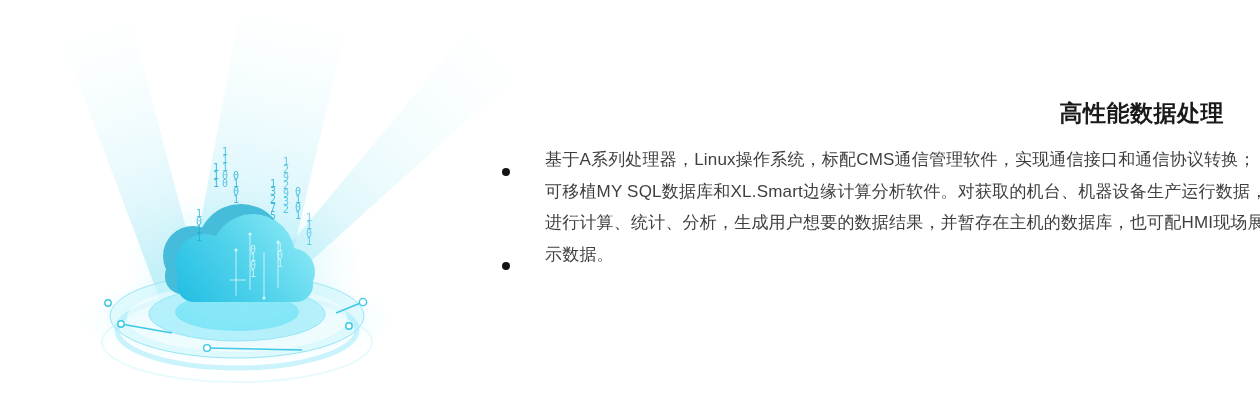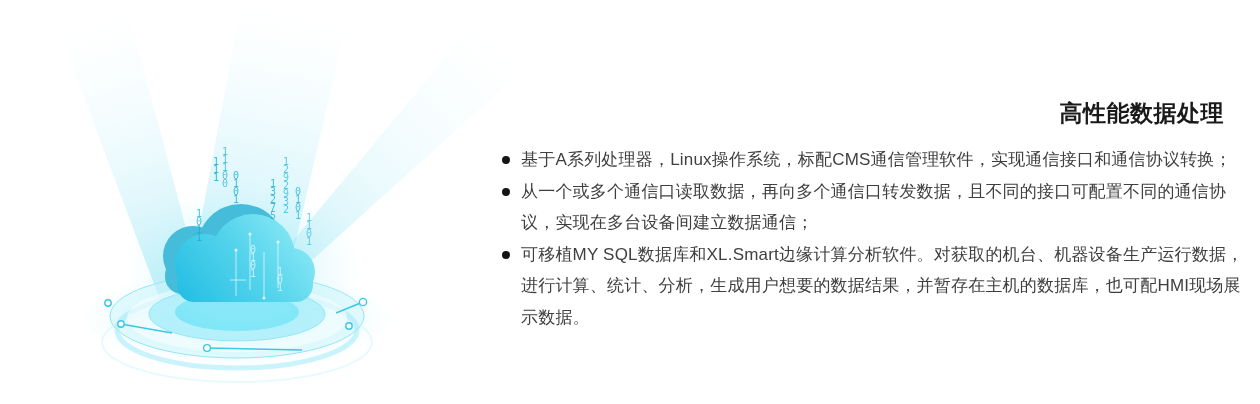--- a/index.html
+++ b/index.html
@@ -24,21 +24,21 @@
   }
   .binary-col.w{color:rgba(255,255,255,0.85);}
   
   .content{position:absolute;left:494px;top:100px;width:730px;}
   .feature-title{
     margin:0 0 17px 0;
     font-size:23px;line-height:27px;
     font-weight:700;color:#1a1a1a;letter-spacing:0.5px;text-align:right;
   }
   .feature-list{list-style:none;margin:0;padding:0;}
-  .feature-list li{display:flex;align-items:flex-start;}
+  .feature-list li{display:flex;align-items:flex-end;gap:24px;}
   .dot-cell{flex:0 0 27px;padding-left:8px;box-sizing:border-box;}
   .dot{
     display:block;width:8px;height:8px;border-radius:50%;
     background:#141414;margin-top:12px;
   }
   .lines{flex:1;}
   .ln{
     font-size:17px;line-height:31.5px;color:#3f3f3f;
     white-space:nowrap;letter-spacing:0.2px;
   }
@@ -131,54 +131,45 @@
         <line x1="264" y1="252" x2="264" y2="298"></line>
         <line x1="278" y1="242" x2="278" y2="288"></line>
         <line x1="230" y1="280" x2="246" y2="280"></line>
         <circle cx="236" cy="250" r="1.6" stroke="none"></circle>
         <circle cx="250" cy="234" r="1.6" stroke="none"></circle>
         <circle cx="264" cy="298" r="1.6" stroke="none"></circle>
         <circle cx="278" cy="242" r="1.6" stroke="none"></circle>
       </g>
     </svg>
 
-    <div class="binary-col" style="left:213px;top:158px;opacity:.85">111</div>
+    <div class="binary-col" style="left:213px;top:164px;opacity:.85">111</div>
     <div class="binary-col" style="left:222px;top:148px;opacity:.7">11100</div>
     <div class="binary-col" style="left:233px;top:172px;opacity:.8">0101</div>
     <div class="binary-col" style="left:196px;top:210px;opacity:.75">1011</div>
     <div class="binary-col" style="left:270px;top:180px;opacity:.8">13275</div>
     <div class="binary-col" style="left:283px;top:158px;opacity:.65">1292932</div>
     <div class="binary-col" style="left:295px;top:188px;opacity:.75">0101</div>
     <div class="binary-col" style="left:306px;top:214px;opacity:.6">1101</div>
     <div class="binary-col w" style="left:250px;top:246px;opacity:.8">0101</div>
-    <div class="binary-col w" style="left:277px;top:268px;opacity:.7">101</div>
+    <div class="binary-col w" style="left:277px;top:244px;opacity:.7">101</div>
   </div>
 
   <div class="content">
     <h2 class="feature-title">高性能数据处理</h2>
 
     <ul class="feature-list">
       <li>
         <span class="dot-cell">
             <span class="dot"></span>
           </span>
         <div class="lines">
           <div class="ln">基于A系列处理器，Linux操作系统，标配CMS通信管理软件，实现通信接口和通信协议转换；</div>
         </div>
       </li>
 
-      <li>
-        <span class="dot-cell">
-            <span class="dot"></span>
-          </span>
-        <div class="lines">
-          <div class="ln">从一个或多个通信口读取数据，再向多个通信口转发数据，且不同的接口可配置不同的通信协</div>
-          <div class="ln">议，实现在多台设备间建立数据通信；</div>
-        </div>
-      </li>
 
       <li>
         <span class="dot-cell">
             <span class="dot"></span>
           </span>
         <div class="lines">
           <div class="ln">可移植MY SQL数据库和XL.Smart边缘计算分析软件。对获取的机台、机器设备生产运行数据，</div>
           <div class="ln">进行计算、统计、分析，生成用户想要的数据结果，并暂存在主机的数据库，也可配HMI现场展</div>
           <div class="ln">示数据。</div>
         </div>

